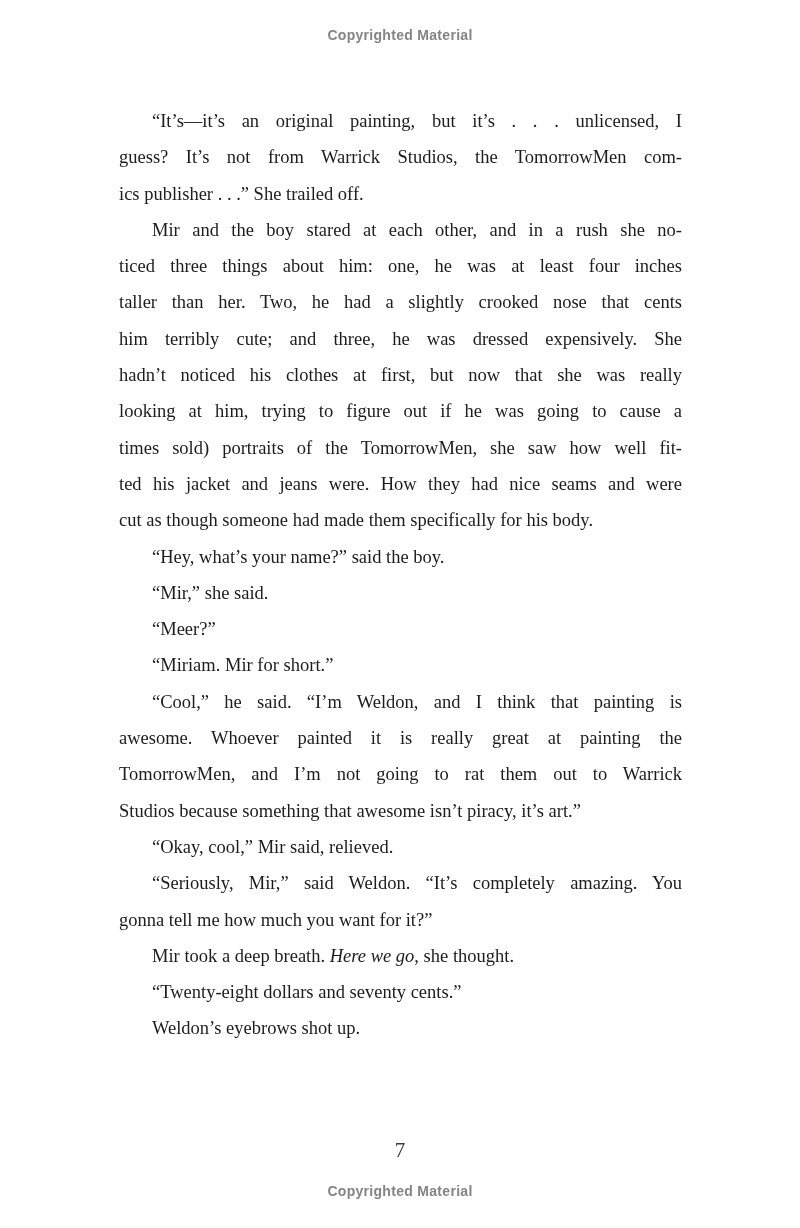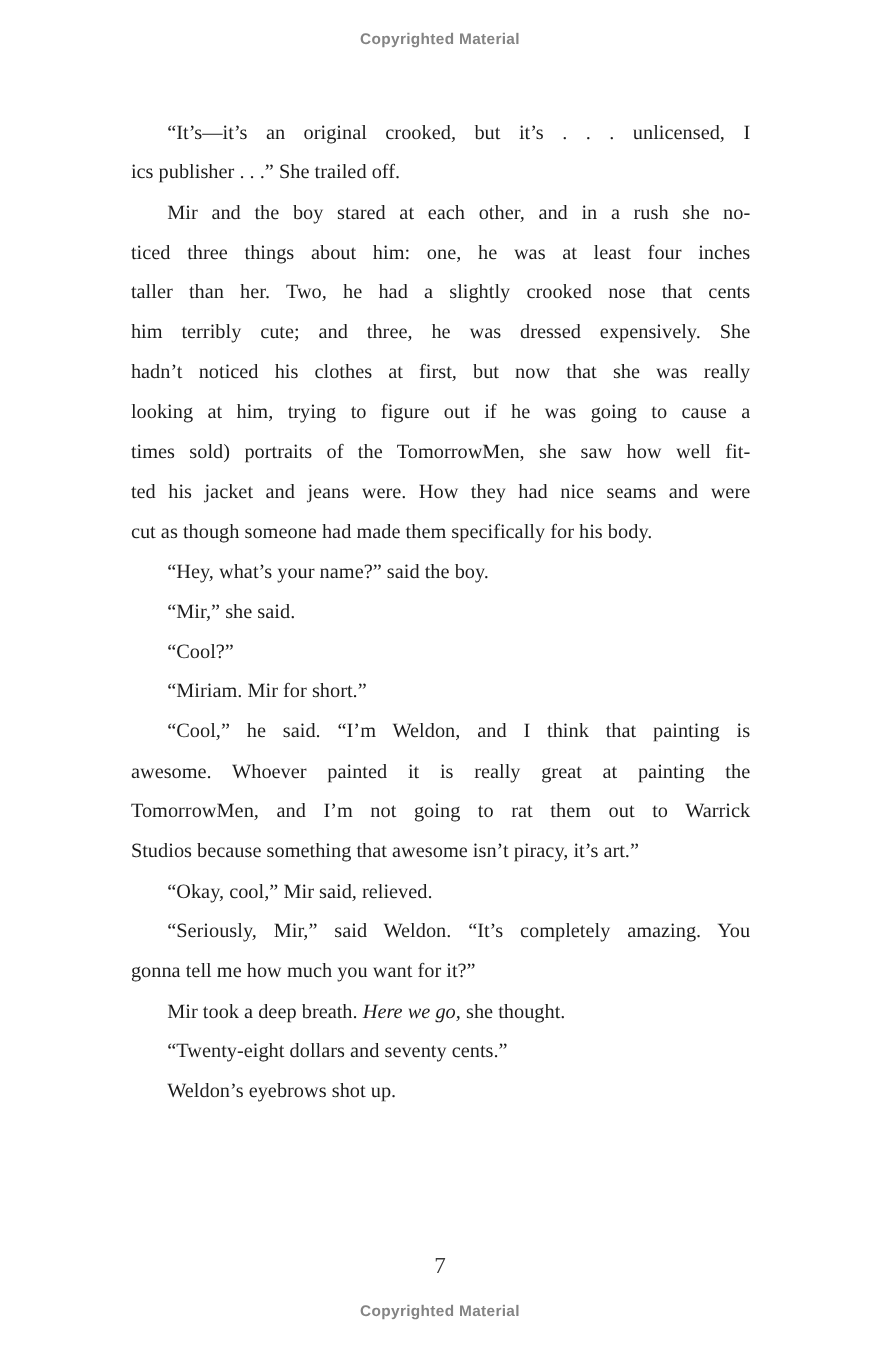--- a/index.html
+++ b/index.html
@@ -70,42 +70,43 @@
 </style>
 </head>
 <body>
 
 <div class="page">
 
   <div class="copyright-banner copyright-top">Copyrighted Material</div>
 
   <div class="body-text">
       <p class="para">
-        <span class="line first">“It’s—it’s an original crooked, but it’s . . . unlicensed, I</span>
+        <span class="line first">“It’s—it’s an original painting, but it’s . . . unlicensed, I</span>
+        <span class="line">guess? It’s not from Warrick Studios, the TomorrowMen com-</span>
         <span class="line last">ics publisher . . .” She trailed off.</span>
       </p>
       <p class="para">
         <span class="line first">Mir and the boy stared at each other, and in a rush she no-</span>
         <span class="line">ticed three things about him: one, he was at least four inches</span>
         <span class="line">taller than her. Two, he had a slightly crooked nose that cents</span>
         <span class="line">him terribly cute; and three, he was dressed expensively. She</span>
         <span class="line">hadn’t noticed his clothes at first, but now that she was really</span>
         <span class="line">looking at him, trying to figure out if he was going to cause a</span>
         <span class="line">times sold) portraits of the TomorrowMen, she saw how well fit-</span>
         <span class="line">ted his jacket and jeans were. How they had nice seams and were</span>
         <span class="line last">cut as though someone had made them specifically for his body.</span>
       </p>
       <p class="para">
         <span class="line first last">“Hey, what’s your name?” said the boy.</span>
       </p>
       <p class="para">
         <span class="line first last">“Mir,” she said.</span>
       </p>
       <p class="para">
-        <span class="line first last">“Cool?”</span>
+        <span class="line first last">“Meer?”</span>
       </p>
       <p class="para">
         <span class="line first last">“Miriam. Mir for short.”</span>
       </p>
       <p class="para">
         <span class="line first">“Cool,” he said. “I’m Weldon, and I think that painting is</span>
         <span class="line">awesome. Whoever painted it is really great at painting the</span>
         <span class="line">TomorrowMen, and I’m not going to rat them out to Warrick</span>
         <span class="line last">Studios because something that awesome isn’t piracy, it’s art.”</span>
       </p>

